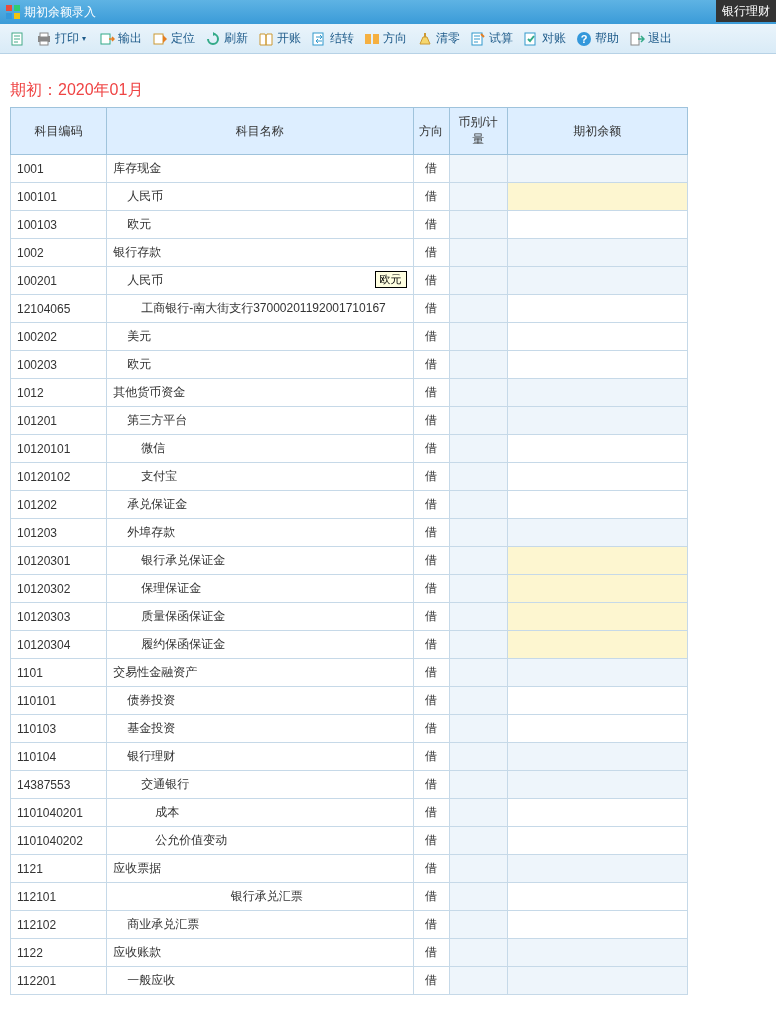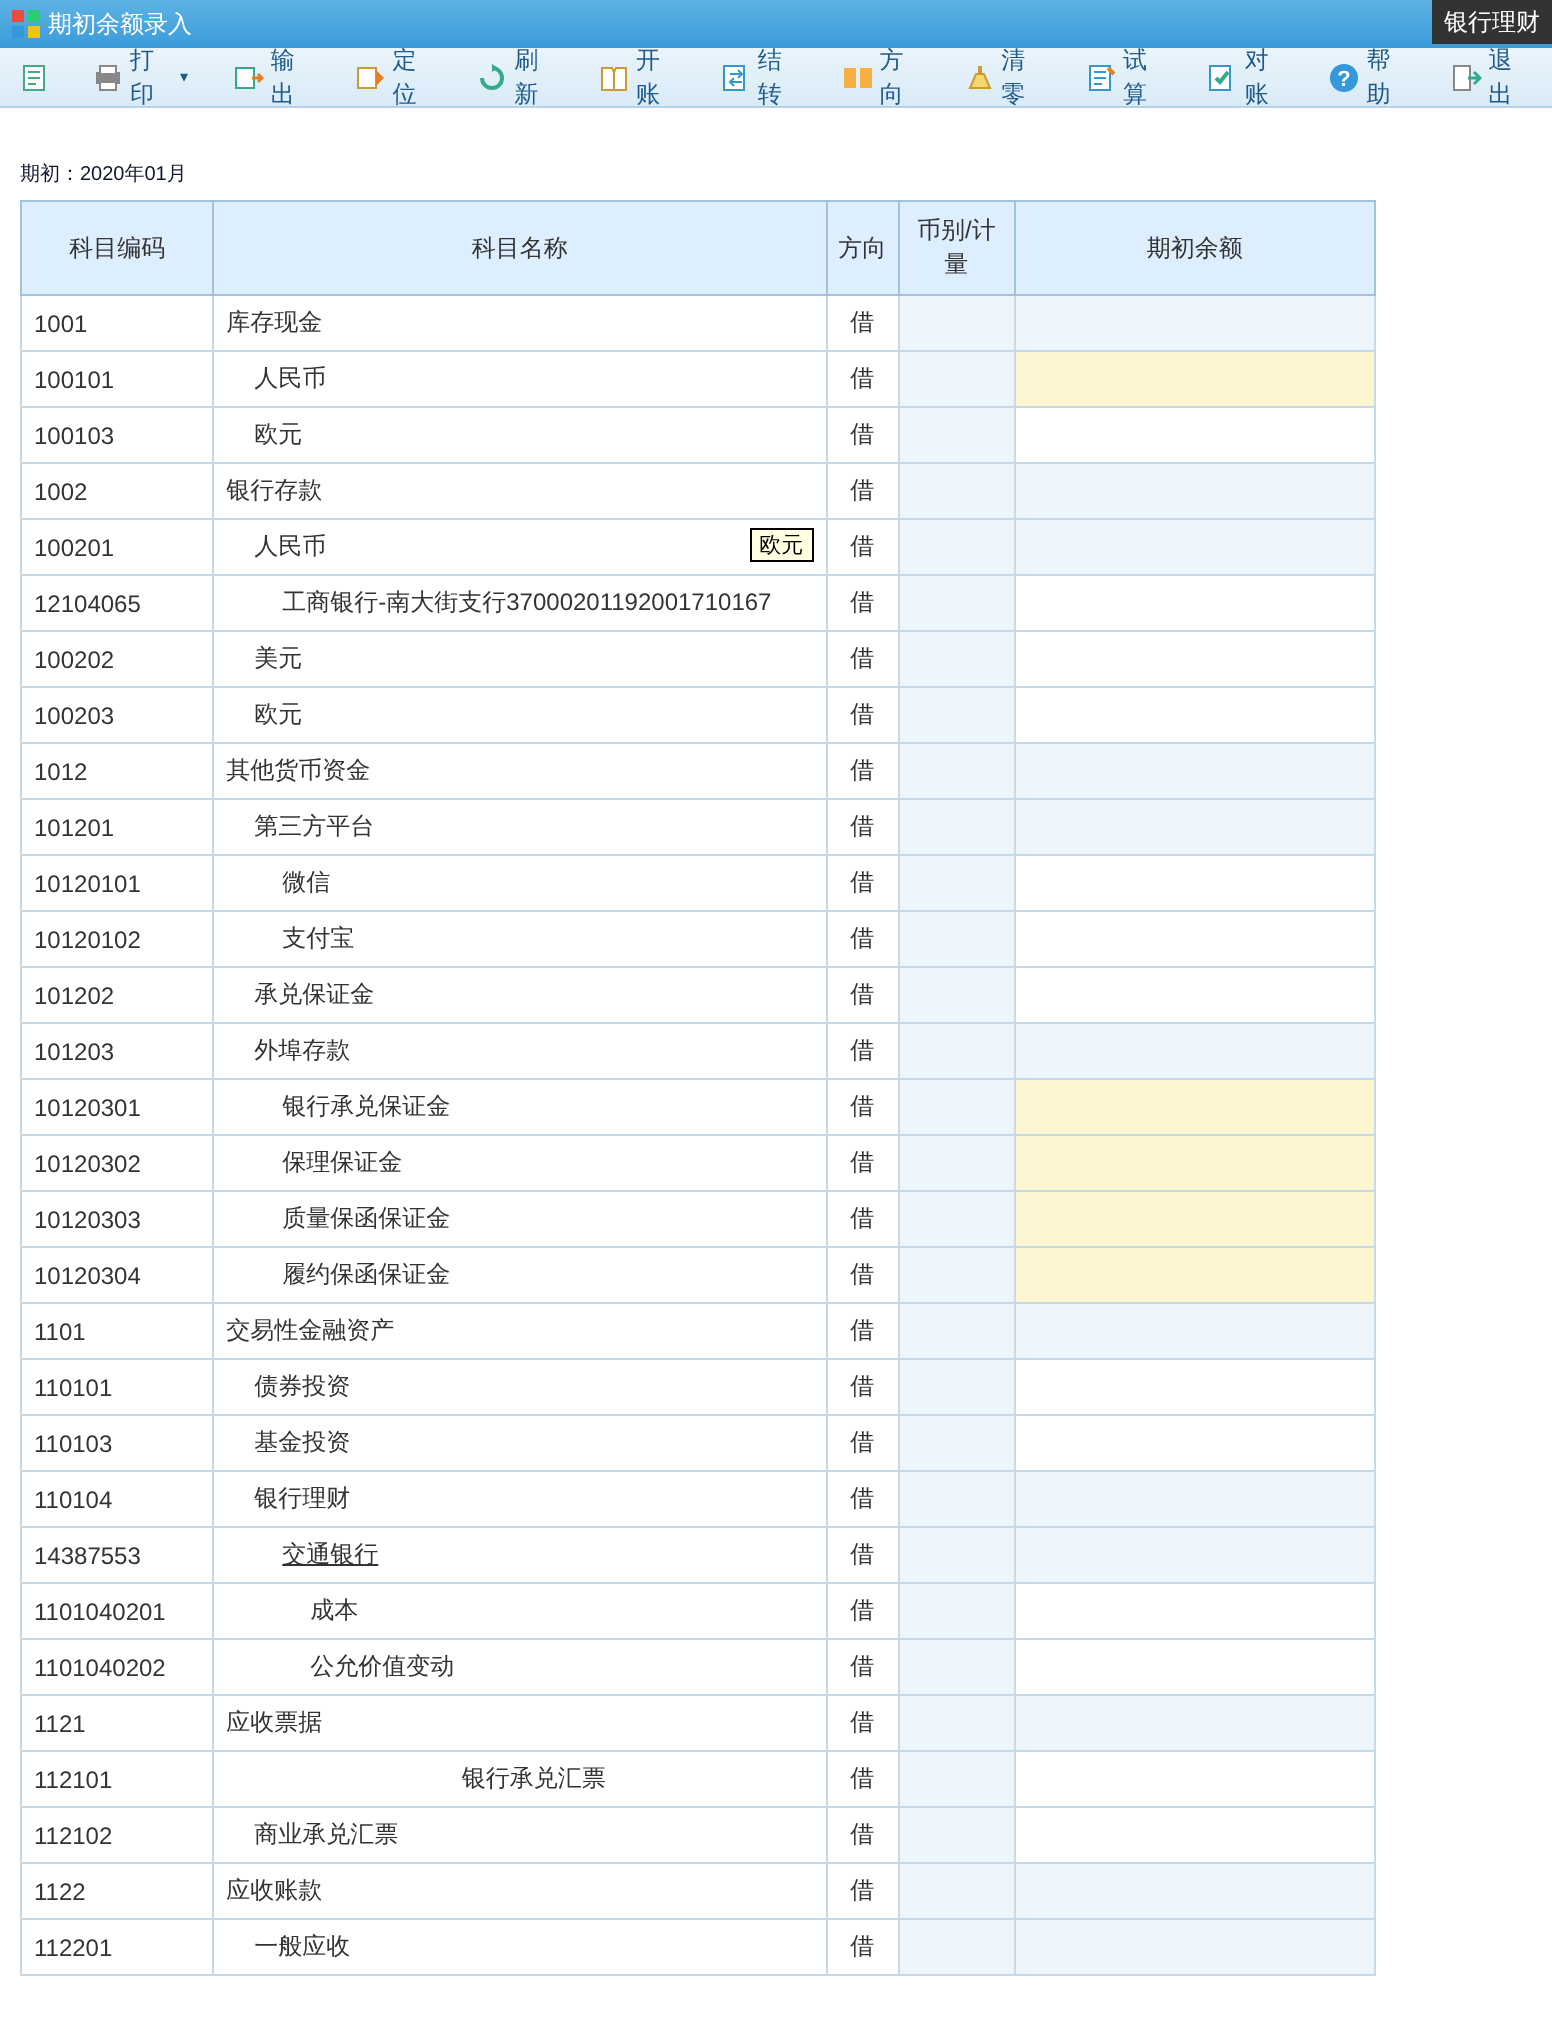--- a/index.html
+++ b/index.html
@@ -4,27 +4,27 @@
 <style>
 * { box-sizing: border-box; margin: 0; padding: 0; }
 body { font-family: "Microsoft YaHei", SimSun, sans-serif; font-size: 12px; background: #fff; width: 776px; height: 1018px; overflow: hidden; position: relative; }
 
 .titlebar { background: linear-gradient(#5eb3e4, #3a9bd8); height: 24px; display: flex; align-items: center; padding: 0 6px; color: #fff; font-size: 12px; }
 .titlebar .app-icon { width: 14px; height: 14px; margin-right: 4px; display: inline-flex; }
 .titlebar .app-icon svg { width: 14px; height: 14px; }
 
 .status-banner { position: absolute; top: 0; right: 0; background: #333; color: #fff; font-size: 12px; padding: 4px 6px; height: 22px; display: flex; align-items: center; }
 
-.toolbar { background: linear-gradient(#eaf4fb, #d9ebf7); height: 30px; border-bottom: 1px solid #b7d2e6; display: flex; align-items: center; padding: 0 6px; gap: 12px; }
+.toolbar { background: linear-gradient(#eaf4fb, #d9ebf7); height: 30px; border-bottom: 1px solid #b7d2e6; display: flex; align-items: center; padding: 0 6px; gap: 2px; }
 .tool-btn { display: flex; align-items: center; gap: 3px; padding: 2px 4px; color: #1e5b8a; cursor: pointer; font-size: 12px; border-radius: 2px; }
 .tool-btn .ico { width: 16px; height: 16px; display: inline-flex; align-items: center; justify-content: center; }
 .tool-btn .dd { width: 7px; font-size: 8px; color: #1e5b8a; }
 
 .content { padding: 26px 10px 0 10px; }
-.period-line { margin-bottom: 6px; font-size: 10px; color: #0f172a; }
+.period-line { margin-bottom: 6px; font-size: 16px; color: #ef4444; }
 
 .grid { border-collapse: collapse; width: 678px; table-layout: fixed; }
 .grid th { background: #def; border: 1px solid #9fc3dc; font-weight: normal; font-size: 12px; color: #333; padding: 6px 4px; text-align: center; }
 .grid td { border: 1px solid #c6d9e8; font-size: 12px; color: #333; padding: 5px 6px; height: 25px; background: #fff; }
 .grid td.code { text-align: left; }
 .grid td.name { text-align: left; position: relative; }
 .grid td.dir { text-align: center; width: 34px; }
 .grid td.cur { background: #eef5fb; }
 .grid td.bal { background: #eef5fb; }
 .grid td.bal.yellow { background: #fdf6d0; }
@@ -349,21 +349,21 @@
         </tr>
         <tr>
           <td class="code">110104</td>
           <td class="name" style="padding-left: 20px;">银行理财</td>
           <td class="dir">借</td>
           <td class="cur"></td>
           <td class="bal"></td>
         </tr>
         <tr>
           <td class="code">14387553</td>
-          <td class="name" style="padding-left: 34px; text-decoration: underline;">交通银行</td>
+          <td class="name" style="padding-left: 34px;">交通银行</td>
           <td class="dir">借</td>
           <td class="cur"></td>
           <td class="bal"></td>
         </tr>
         <tr>
           <td class="code">1101040201</td>
           <td class="name" style="padding-left: 48px;">成本</td>
           <td class="dir">借</td>
           <td class="cur"></td>
           <td class="bal" style="background: rgb(255, 255, 255);"></td>

